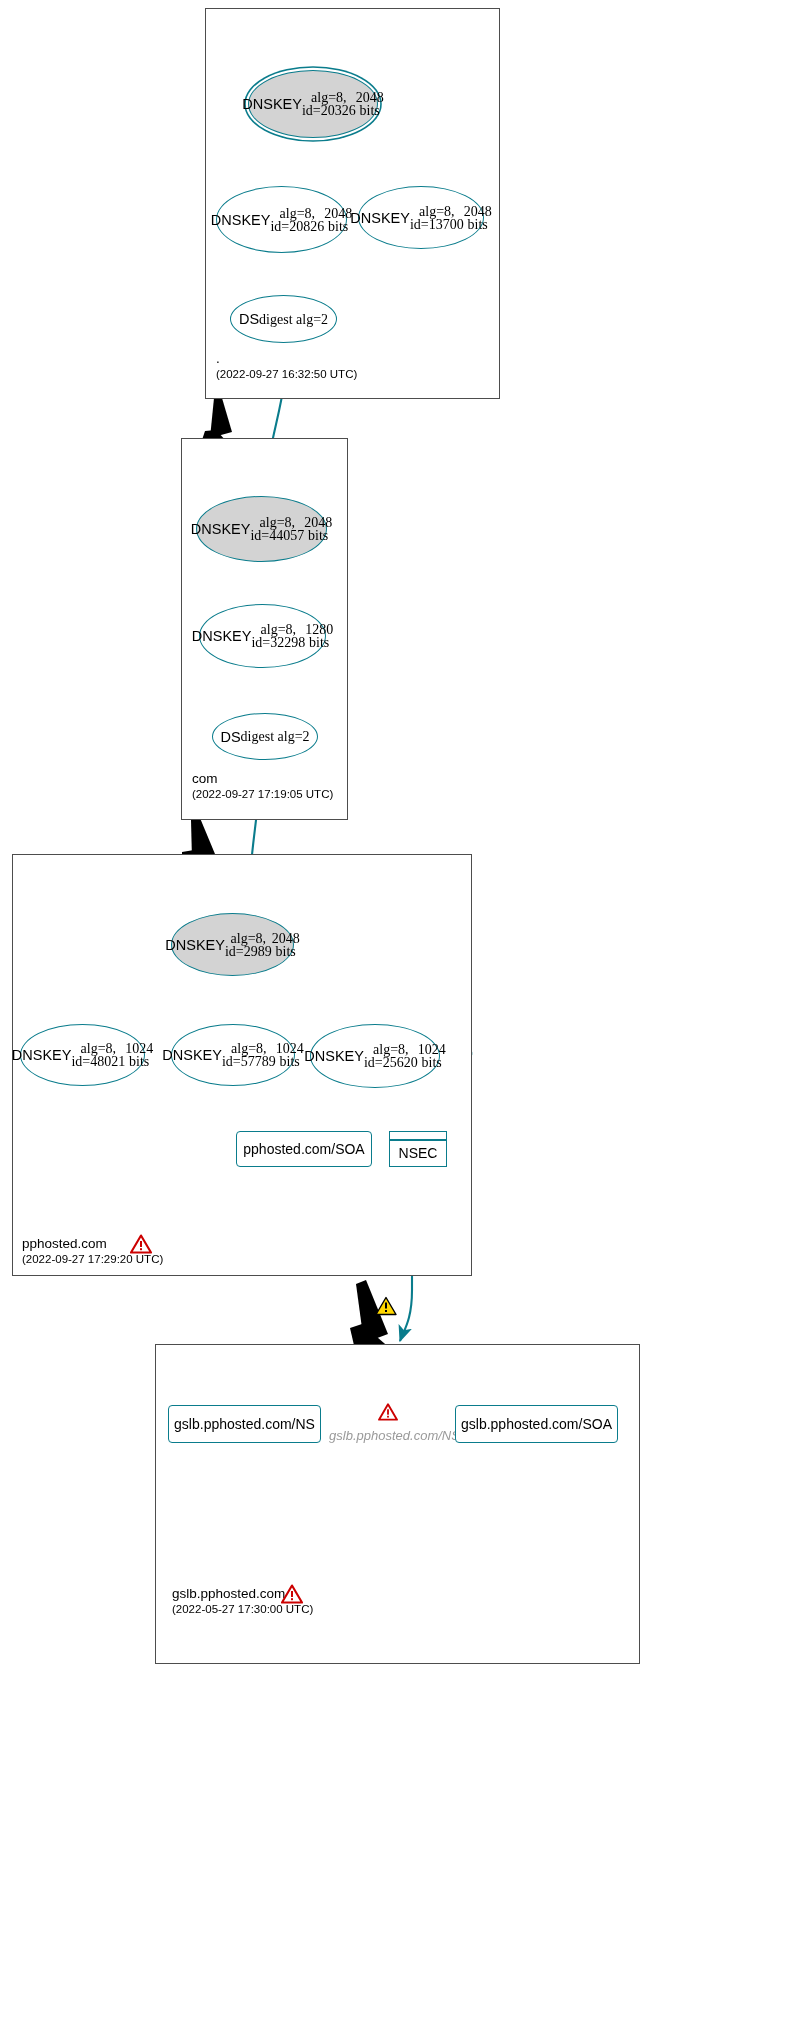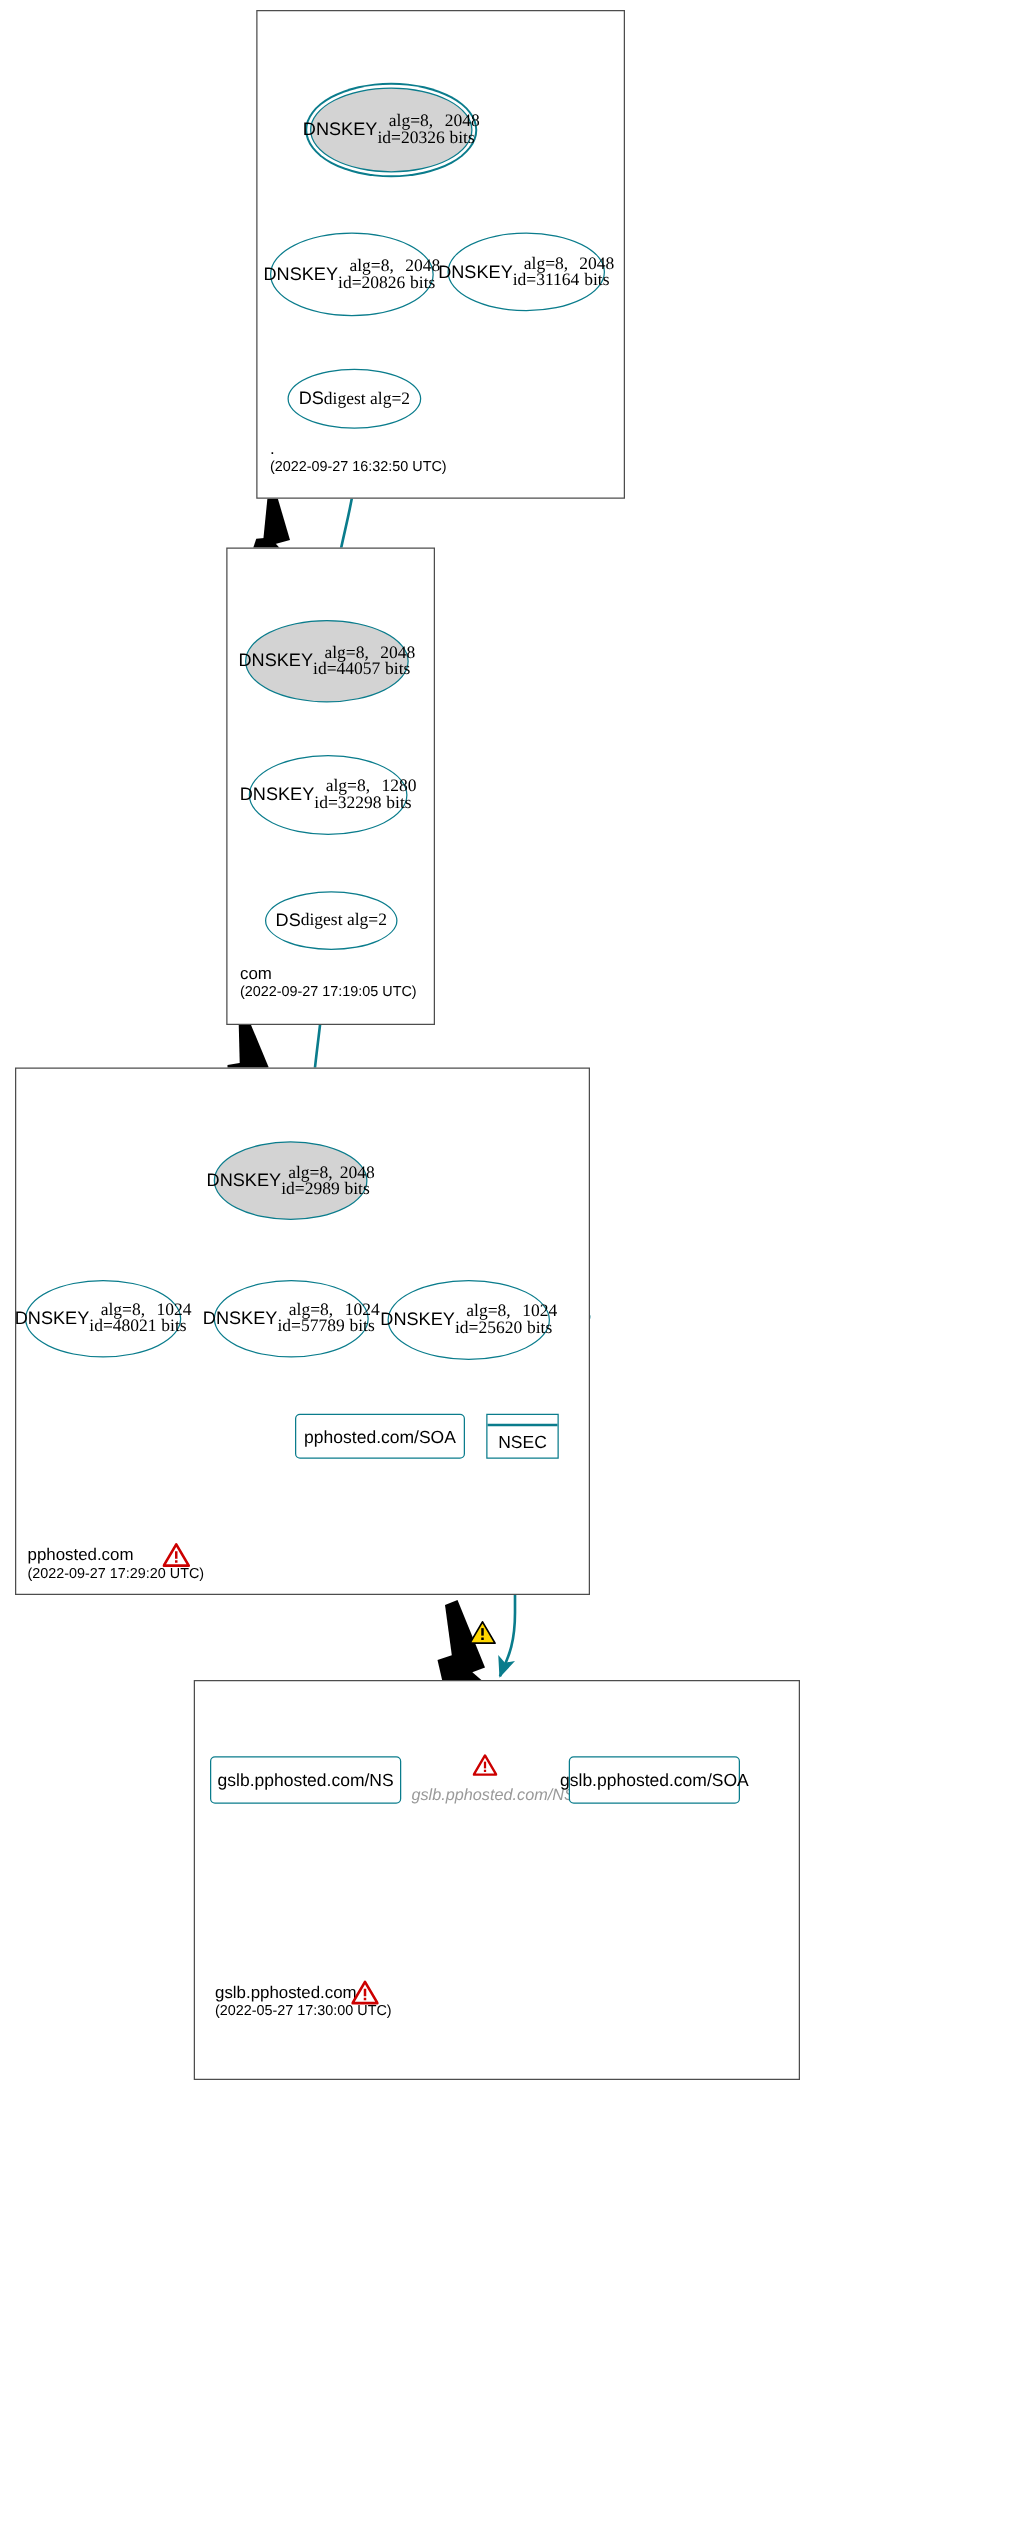--- a/index.html
+++ b/index.html
@@ -119,21 +119,21 @@
   </div>
 
   <div class="node ellipse" style="left:216px;top:186px;width:131px;height:67px;">
     <div class="nk-t1">DNSKEY</div>
     <div class="nk-t2">alg=8, id=20826</div>
     <div class="nk-t2">2048 bits</div>
   </div>
 
   <div class="node ellipse" style="left:358px;top:186px;width:126px;height:63px;">
     <div class="nk-t1">DNSKEY</div>
-    <div class="nk-t2">alg=8, id=31164</div>
+    <div class="nk-t2">alg=8, id=13700</div>
     <div class="nk-t2">2048 bits</div>
   </div>
 
   <div class="node ellipse" style="left:230px;top:295px;width:107px;height:48px;">
     <div class="nk-t1">DS</div>
     <div class="nk-t2">digest alg=2</div>
   </div>
 
   <div class="node ellipse sep" style="left:196px;top:496px;width:131px;height:66px;">
     <div class="nk-t1">DNSKEY</div>
@@ -186,21 +186,21 @@
   </div>
 
   <div class="node rrset" style="left:168px;top:1405px;width:153px;height:38px;">
     <span>gslb.pphosted.com/NS</span>
   </div>
 
   <div class="node" style="left:332px;top:1426px;width:125px;height:18px;">
     <span class="ghost">gslb.pphosted.com/NS</span>
   </div>
 
-  <div class="node rrset" style="left:455px;top:1405px;width:137px;height:38px;">
+  <div class="node rrset" style="left:455px;top:1405px;width:163px;height:38px;">
     <span>gslb.pphosted.com/SOA</span>
   </div>
 
   <div class="warn" style="left:130px;top:1234px;width:22px;height:20px;">
     <svg viewBox="0 0 22 20" width="22" height="20">
       <path d="M11,1.5 L21,18.5 L1,18.5 Z" fill="#ffffff" stroke="#cc0000" stroke-width="2.1" stroke-linejoin="round"></path>
       <rect x="10" y="7" width="2" height="6" fill="#cc0000"></rect>
       <rect x="10" y="14.2" width="2" height="2" fill="#cc0000"></rect>
     </svg>
   </div>

